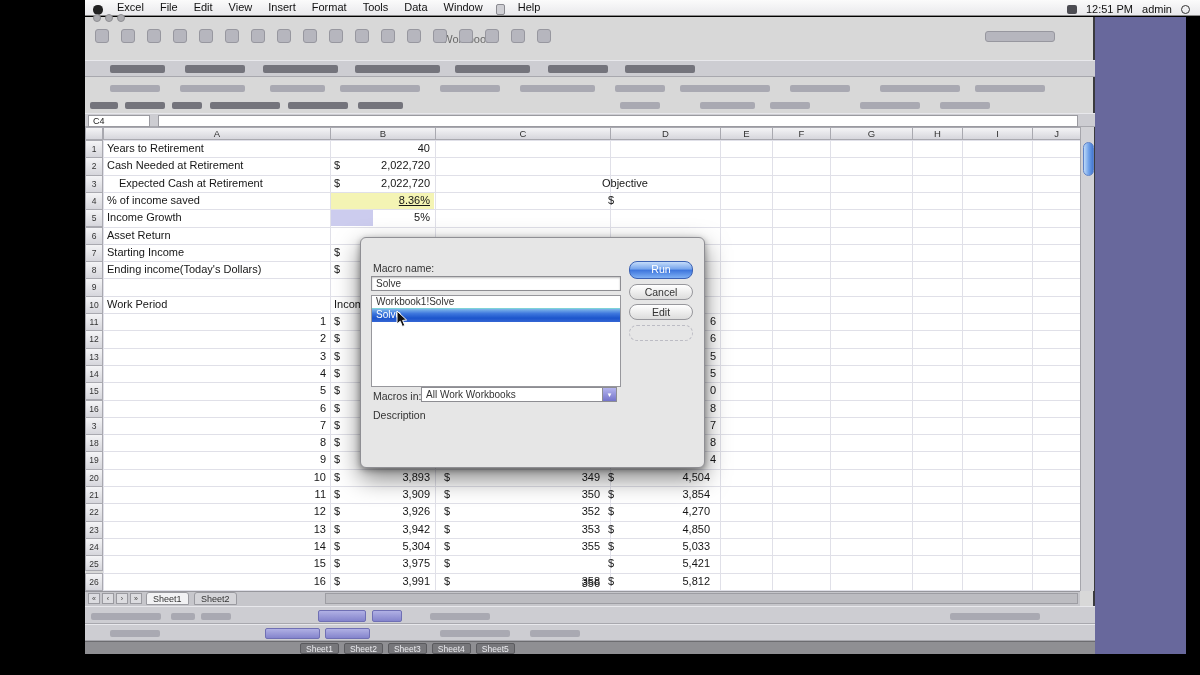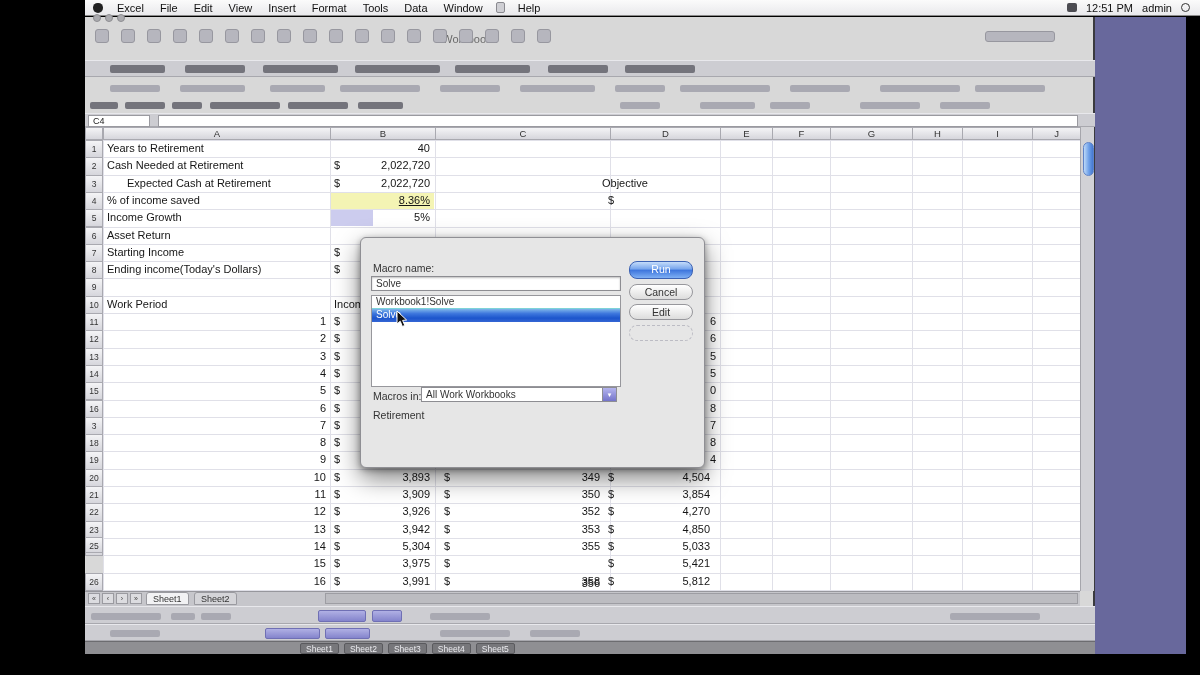--- a/index.html
+++ b/index.html
@@ -2,21 +2,21 @@
 <html><head>
 <meta charset="utf-8">
 <style>
   * { box-sizing: border-box; margin: 0; padding: 0; }
   html,body { width:1200px; height:675px; background:#000; overflow:hidden;
               font-family:"Liberation Sans", sans-serif; }
   #stage { position:relative; width:1200px; height:675px; background:#000; }
   .abs { position:absolute; }
   
   #menubar { left:85px; top:0; width:1115px; height:16px; background:linear-gradient(#fbfbfb,#e9e9ec);
-             display:flex; align-items:center; font-size:11px; color:#111; border-bottom:1px solid #8a8a8a;}
+             display:flex; align-items:flex-end; font-size:11px; color:#111; border-bottom:1px solid #8a8a8a;}
   .menu-item { padding:0 8px; line-height:16px; }
   .apple { width:10px; height:10px; background:#222; border-radius:46% 46% 50% 50%; margin:0 6px 0 8px; }
   .scripticon { width:9px; height:11px; background:#cfcfd4; border:1px solid #8a8a90; border-radius:2px; margin:0 5px; }
   .menu-right { margin-left:auto; display:flex; align-items:center; gap:9px; padding-right:10px; }
   .statusicon { width:10px; height:9px; background:#4c4c52; border-radius:2px; }
   .spoticon { width:9px; height:9px; border:1.5px solid #333; border-radius:50%; }
   
   #window { left:85px; top:17px; width:1010px; height:637px; background:#d8d8d8;
             border-right:2px solid #3a3a3e; }
   .tdot { width:8px; height:8px; border-radius:50%; background:#ababaf; border:1px solid #8e8e92; top:14px; }
@@ -222,21 +222,21 @@
       <div class="abs gline" style="left: 103px; top: 572.5px; width: 977px; height: 1px;"></div>
       <div class="abs gline" style="left: 103px; top: 589.8px; width: 977px; height: 1px;"></div>
       <div class="abs hdr" style="left: 85px; top: 140px; width: 18px; height: 18.3px; font-size: 8.5px; line-height: 17.3px;">1</div>
       <div class="abs cell" style="left: 107px; top: 140px; width: 225px;">Years to Retirement</div>
       <div class="abs cell right" style="left: 346px; top: 140px; width: 84px;">40</div>
       <div class="abs hdr" style="left: 85px; top: 157.3px; width: 18px; height: 18.3px; font-size: 8.5px; line-height: 17.3px;">2</div>
       <div class="abs cell" style="left: 107px; top: 157.3px; width: 225px;">Cash Needed at Retirement</div>
       <div class="abs cell" style="left: 334px; top: 157.3px; width: 12px;">$</div>
       <div class="abs cell right" style="left: 346px; top: 157.3px; width: 84px;">2,022,720</div>
       <div class="abs hdr" style="left: 85px; top: 174.6px; width: 18px; height: 18.3px; font-size: 8.5px; line-height: 17.3px;">3</div>
-      <div class="abs cell" style="left: 115px; top: 174.6px; width: 225px; padding-left: 12px;">Expected Cash at Retirement</div>
+      <div class="abs cell" style="left: 107px; top: 174.6px; width: 225px; padding-left: 12px;">Expected Cash at Retirement</div>
       <div class="abs cell" style="left: 334px; top: 174.6px; width: 12px;">$</div>
       <div class="abs cell right" style="left: 346px; top: 174.6px; width: 84px;">2,022,720</div>
       <div class="abs cell" style="left: 602px; top: 174.6px; width: 80px;">Objective</div>
       <div class="abs hdr" style="left: 85px; top: 191.9px; width: 18px; height: 18.3px; font-size: 8.5px; line-height: 17.3px;">4</div>
       <div class="abs" style="left: 331px; top: 192.9px; width: 103px; height: 16.3px; background: rgb(244, 244, 180);"></div>
       <div class="abs cell" style="left: 107px; top: 191.9px; width: 225px;">% of income saved</div>
       <div class="abs cell right und" style="left: 346px; top: 191.9px; width: 84px;">8.36%</div>
       <div class="abs cell" style="left: 608px; top: 191.9px; width: 12px;">$</div>
       <div class="abs hdr" style="left: 85px; top: 209.2px; width: 18px; height: 18.3px; font-size: 8.5px; line-height: 17.3px;">5</div>
       <div class="abs" style="left: 331px; top: 210.2px; width: 42px; height: 16.3px; background: rgb(204, 204, 238);"></div>
@@ -323,21 +323,21 @@
       <div class="abs cell" style="left: 608px; top: 520.6px; width: 12px;">$</div>
       <div class="abs cell right" style="left: 630px; top: 520.6px; width: 80px;">4,850</div>
       <div class="abs hdr" style="left: 85px; top: 537.9px; width: 18px; height: 18.3px; font-size: 8.5px; line-height: 17.3px;">24</div>
       <div class="abs cell right" style="left: 262px; top: 537.9px; width: 64px;">14</div>
       <div class="abs cell" style="left: 334px; top: 537.9px; width: 12px;">$</div>
       <div class="abs cell right" style="left: 346px; top: 537.9px; width: 84px;">5,304</div>
       <div class="abs cell" style="left: 444px; top: 537.9px; width: 12px;">$</div>
       <div class="abs cell right" style="left: 530px; top: 537.9px; width: 70px;">355</div>
       <div class="abs cell" style="left: 608px; top: 537.9px; width: 12px;">$</div>
       <div class="abs cell right" style="left: 630px; top: 537.9px; width: 80px;">5,033</div>
-      <div class="abs hdr" style="left: 85px; top: 537px; width: 18px; height: 16px; font-size: 8.5px; line-height: 17.3px;">25</div>
+      <div class="abs hdr" style="left: 85px; top: 555px; width: 18px; height: 16px; font-size: 8.5px; line-height: 17.3px;">25</div>
       <div class="abs cell right" style="left: 262px; top: 555.2px; width: 64px;">15</div>
       <div class="abs cell" style="left: 334px; top: 555.2px; width: 12px;">$</div>
       <div class="abs cell right" style="left: 346px; top: 555.2px; width: 84px;">3,975</div>
       <div class="abs cell" style="left: 444px; top: 555.2px; width: 12px;">$</div>
       <div class="abs cell right" style="left: 530px; top: 555.2px; width: 70px; margin-top: 20px;">356</div>
       <div class="abs cell" style="left: 608px; top: 555.2px; width: 12px;">$</div>
       <div class="abs cell right" style="left: 630px; top: 555.2px; width: 80px;">5,421</div>
       <div class="abs hdr" style="left: 85px; top: 572.5px; width: 18px; height: 18.3px; font-size: 8.5px; line-height: 17.3px;">26</div>
       <div class="abs cell right" style="left: 262px; top: 572.5px; width: 64px;">16</div>
       <div class="abs cell" style="left: 334px; top: 572.5px; width: 12px;">$</div>
@@ -393,21 +393,21 @@
     <div id="dlg-list" class="abs">
         <div class="dlg-li">Workbook1!Solve</div>
         <div class="dlg-li sel">Solve</div>
       </div>
     <div id="dlg-buttons"></div>
     <div id="dlg-macros-label" class="abs">Macros in:</div>
     <div id="dlg-dropdown" class="abs">
       <span>All Work Workbooks</span>
       <div id="dlg-dd-arrow" class="abs">▾</div>
     </div>
-    <div id="dlg-desc-label" class="abs">Retirement</div>
+    <div id="dlg-desc-label" class="abs">Description</div>
   <div class="abs dlg-btn default" style="top: 23px;">Run</div>
       <div class="abs dlg-btn" style="top: 46px;">Cancel</div>
       <div class="abs dlg-btn" style="top: 66px;">Edit</div>
       <div class="abs dlg-btn faint" style="top: 87px;"></div>
     </div>
 
   <svg class="abs" style="left:396px;top:310px;" width="13" height="19">
     <polygon points="1,1 1,14 4.2,11.2 6.4,16.5 8.8,15.4 6.6,10.4 10.6,10" fill="#111" stroke="#fff" stroke-width="1"></polygon>
   </svg>
 </div>

